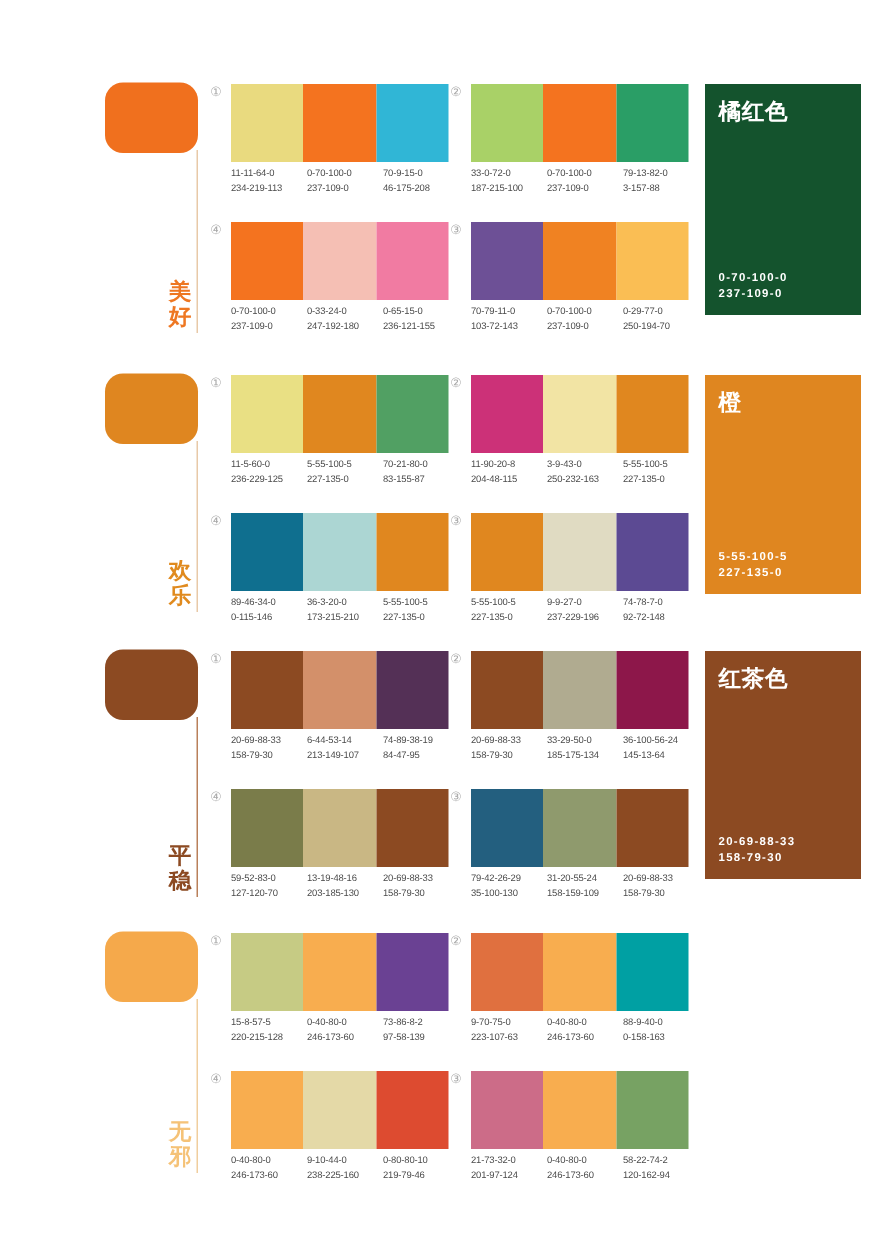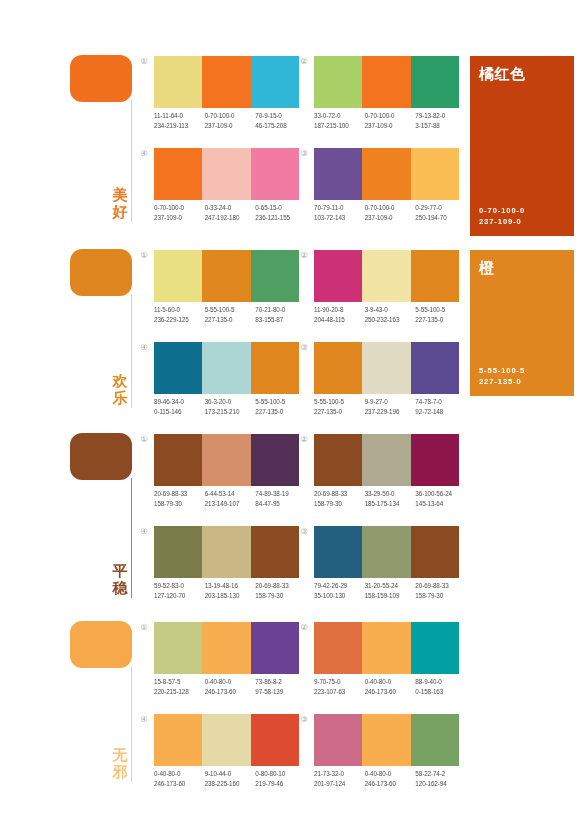--- a/index.html
+++ b/index.html
@@ -157,21 +157,21 @@
           <div class="cd">
             <div>0-70-100-0</div>
             <div>237-109-0</div>
           </div>
           <div class="cd">
             <div>0-29-77-0</div>
             <div>250-194-70</div>
           </div>
         </div>
       </div>
-      <div class="feature" style="background: #c2410c; top: 8px; height: 180px; text-decoration: underline;">
+      <div class="feature" style="background: #14532d; top: 8px; height: 154px; text-decoration: underline;">
         <div class="feature-title">橘红色</div>
         <div class="feature-codes">
           <div>0-70-100-0</div>
           <div>237-109-0</div>
         </div>
       </div>
     </div>
     <div class="section" style="top: 242px; height: 170px;">
       <div class="mood-col">
         <div class="mood-tab" style="background: rgb(223, 134, 32);"></div>
@@ -367,20 +367,27 @@
           <div class="cd">
             <div>31-20-55-24</div>
             <div>158-159-109</div>
           </div>
           <div class="cd">
             <div>20-69-88-33</div>
             <div>158-79-30</div>
           </div>
         </div>
       </div>
+      <div class="feature" style="background: rgb(140, 74, 34); top: 8px; height: 152px;">
+        <div class="feature-title">红茶色</div>
+        <div class="feature-codes">
+          <div>20-69-88-33</div>
+          <div>158-79-30</div>
+        </div>
+      </div>
     </div>
     <div class="section" style="top: 614px; height: 172px;">
       <div class="mood-col">
         <div class="mood-tab" style="background: rgb(245, 169, 75);"></div>
         <div class="mood-rule" style="background: rgb(240, 206, 158); height: 116px;"></div>
         <div class="mood-label" style="color: rgb(245, 194, 119);">
           <span>无</span>
           <span>邪</span>
         </div>
       </div>

